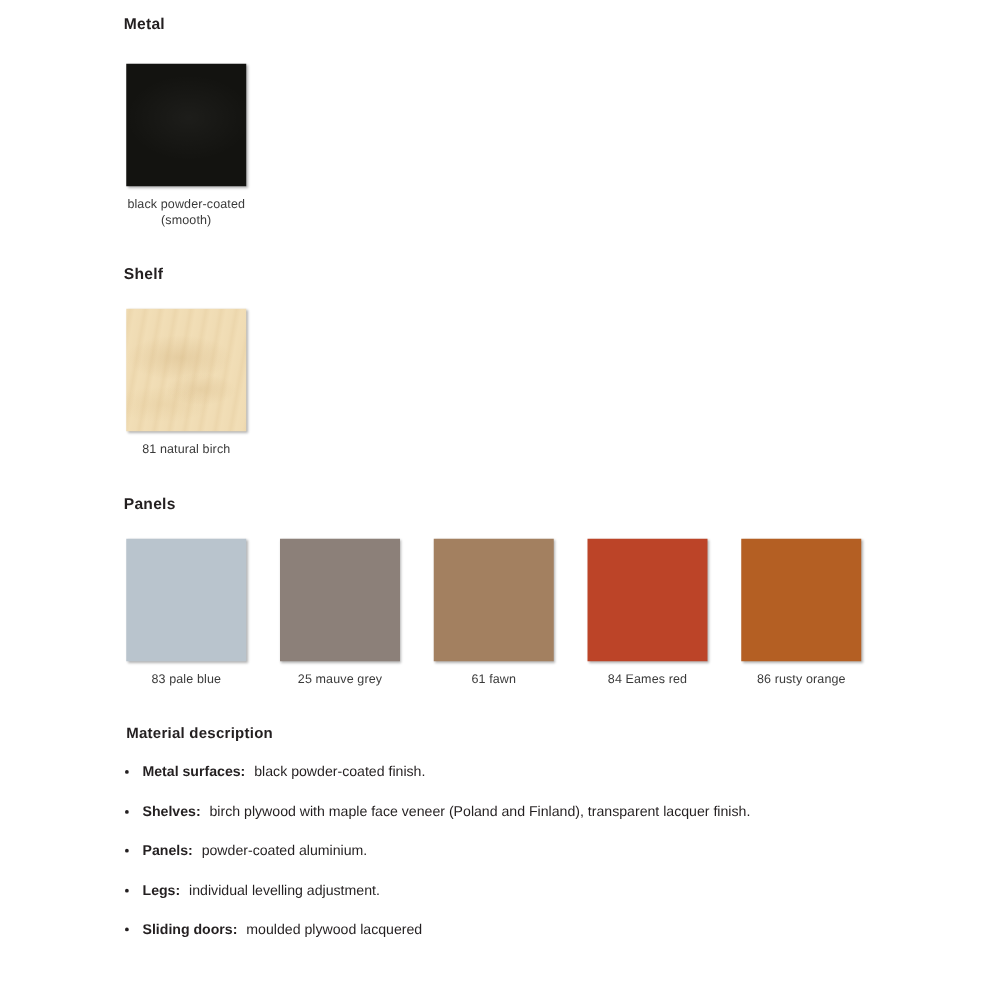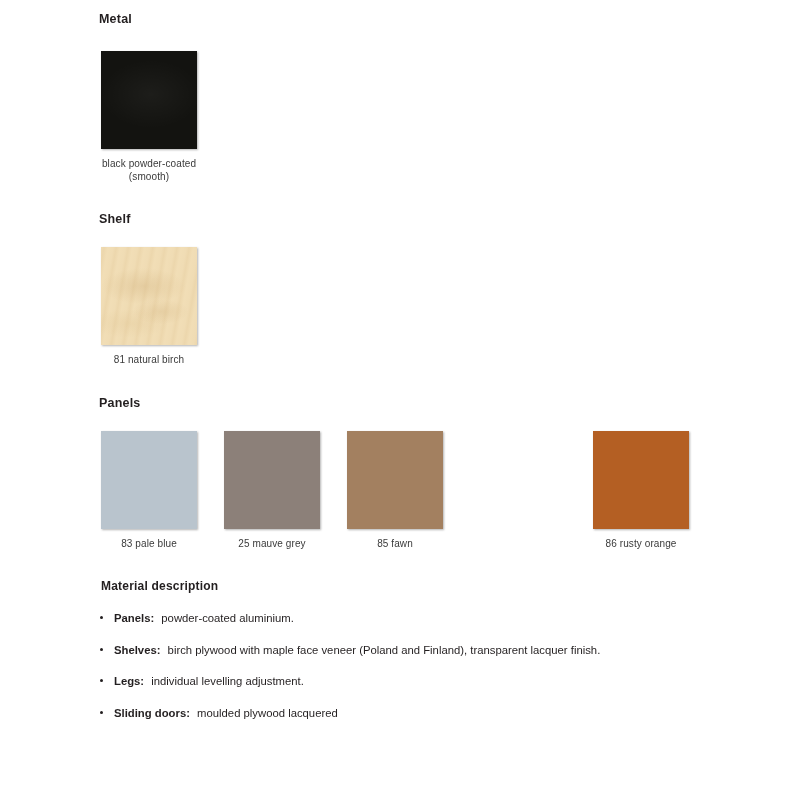--- a/index.html
+++ b/index.html
@@ -171,48 +171,59 @@
   <div class="swatch-group" style="left:224px; top:431px;">
     <div class="swatch" style="background:#8c8079;"></div>
     <div class="swatch-caption">
       <span>25 mauve grey</span>
     </div>
   </div>
 
   <div class="swatch-group" style="left:347px; top:431px;">
     <div class="swatch" style="background:#a38060;"></div>
     <div class="swatch-caption">
-      <span>85 fawn</span>
-    </div>
-  </div>
-
+      <span>61 fawn</span>
+    </div>
+  </div>
+
+  <div class="swatch-group" style="left:470px; top:431px;">
+    <div class="swatch" style="background:#bc4428;"></div>
+    <div class="swatch-caption">
+      <span>84 Eames red</span>
+    </div>
+  </div>
 
   <div class="swatch-group" style="left:593px; top:431px;">
     <div class="swatch" style="background:#b45f23;"></div>
     <div class="swatch-caption">
       <span>86 rusty orange</span>
     </div>
   </div>
 
   <div id="material-description">
     <div class="md-title">Material description</div>
 
     <ul class="bullet-list">
       <li class="bullet-item">
         <span class="dot"></span>
+        <span class="term">Metal surfaces:</span>
+        <span class="desc">black powder-coated finish.</span>
+      </li>
+      <li class="bullet-item">
+        <span class="dot"></span>
+        <span class="term">Shelves:</span>
+        <span class="desc">birch plywood with maple face veneer (Poland and Finland), transparent lacquer finish.</span>
+      </li>
+      <li class="bullet-item">
+        <span class="dot"></span>
         <span class="term">Panels:</span>
         <span class="desc">powder-coated aluminium.</span>
       </li>
       <li class="bullet-item">
         <span class="dot"></span>
-        <span class="term">Shelves:</span>
-        <span class="desc">birch plywood with maple face veneer (Poland and Finland), transparent lacquer finish.</span>
-      </li>
-      <li class="bullet-item">
-        <span class="dot"></span>
         <span class="term">Legs:</span>
         <span class="desc">individual levelling adjustment.</span>
       </li>
       <li class="bullet-item">
         <span class="dot"></span>
         <span class="term">Sliding doors:</span>
         <span class="desc">moulded plywood lacquered</span>
       </li>
     </ul>
   </div>

